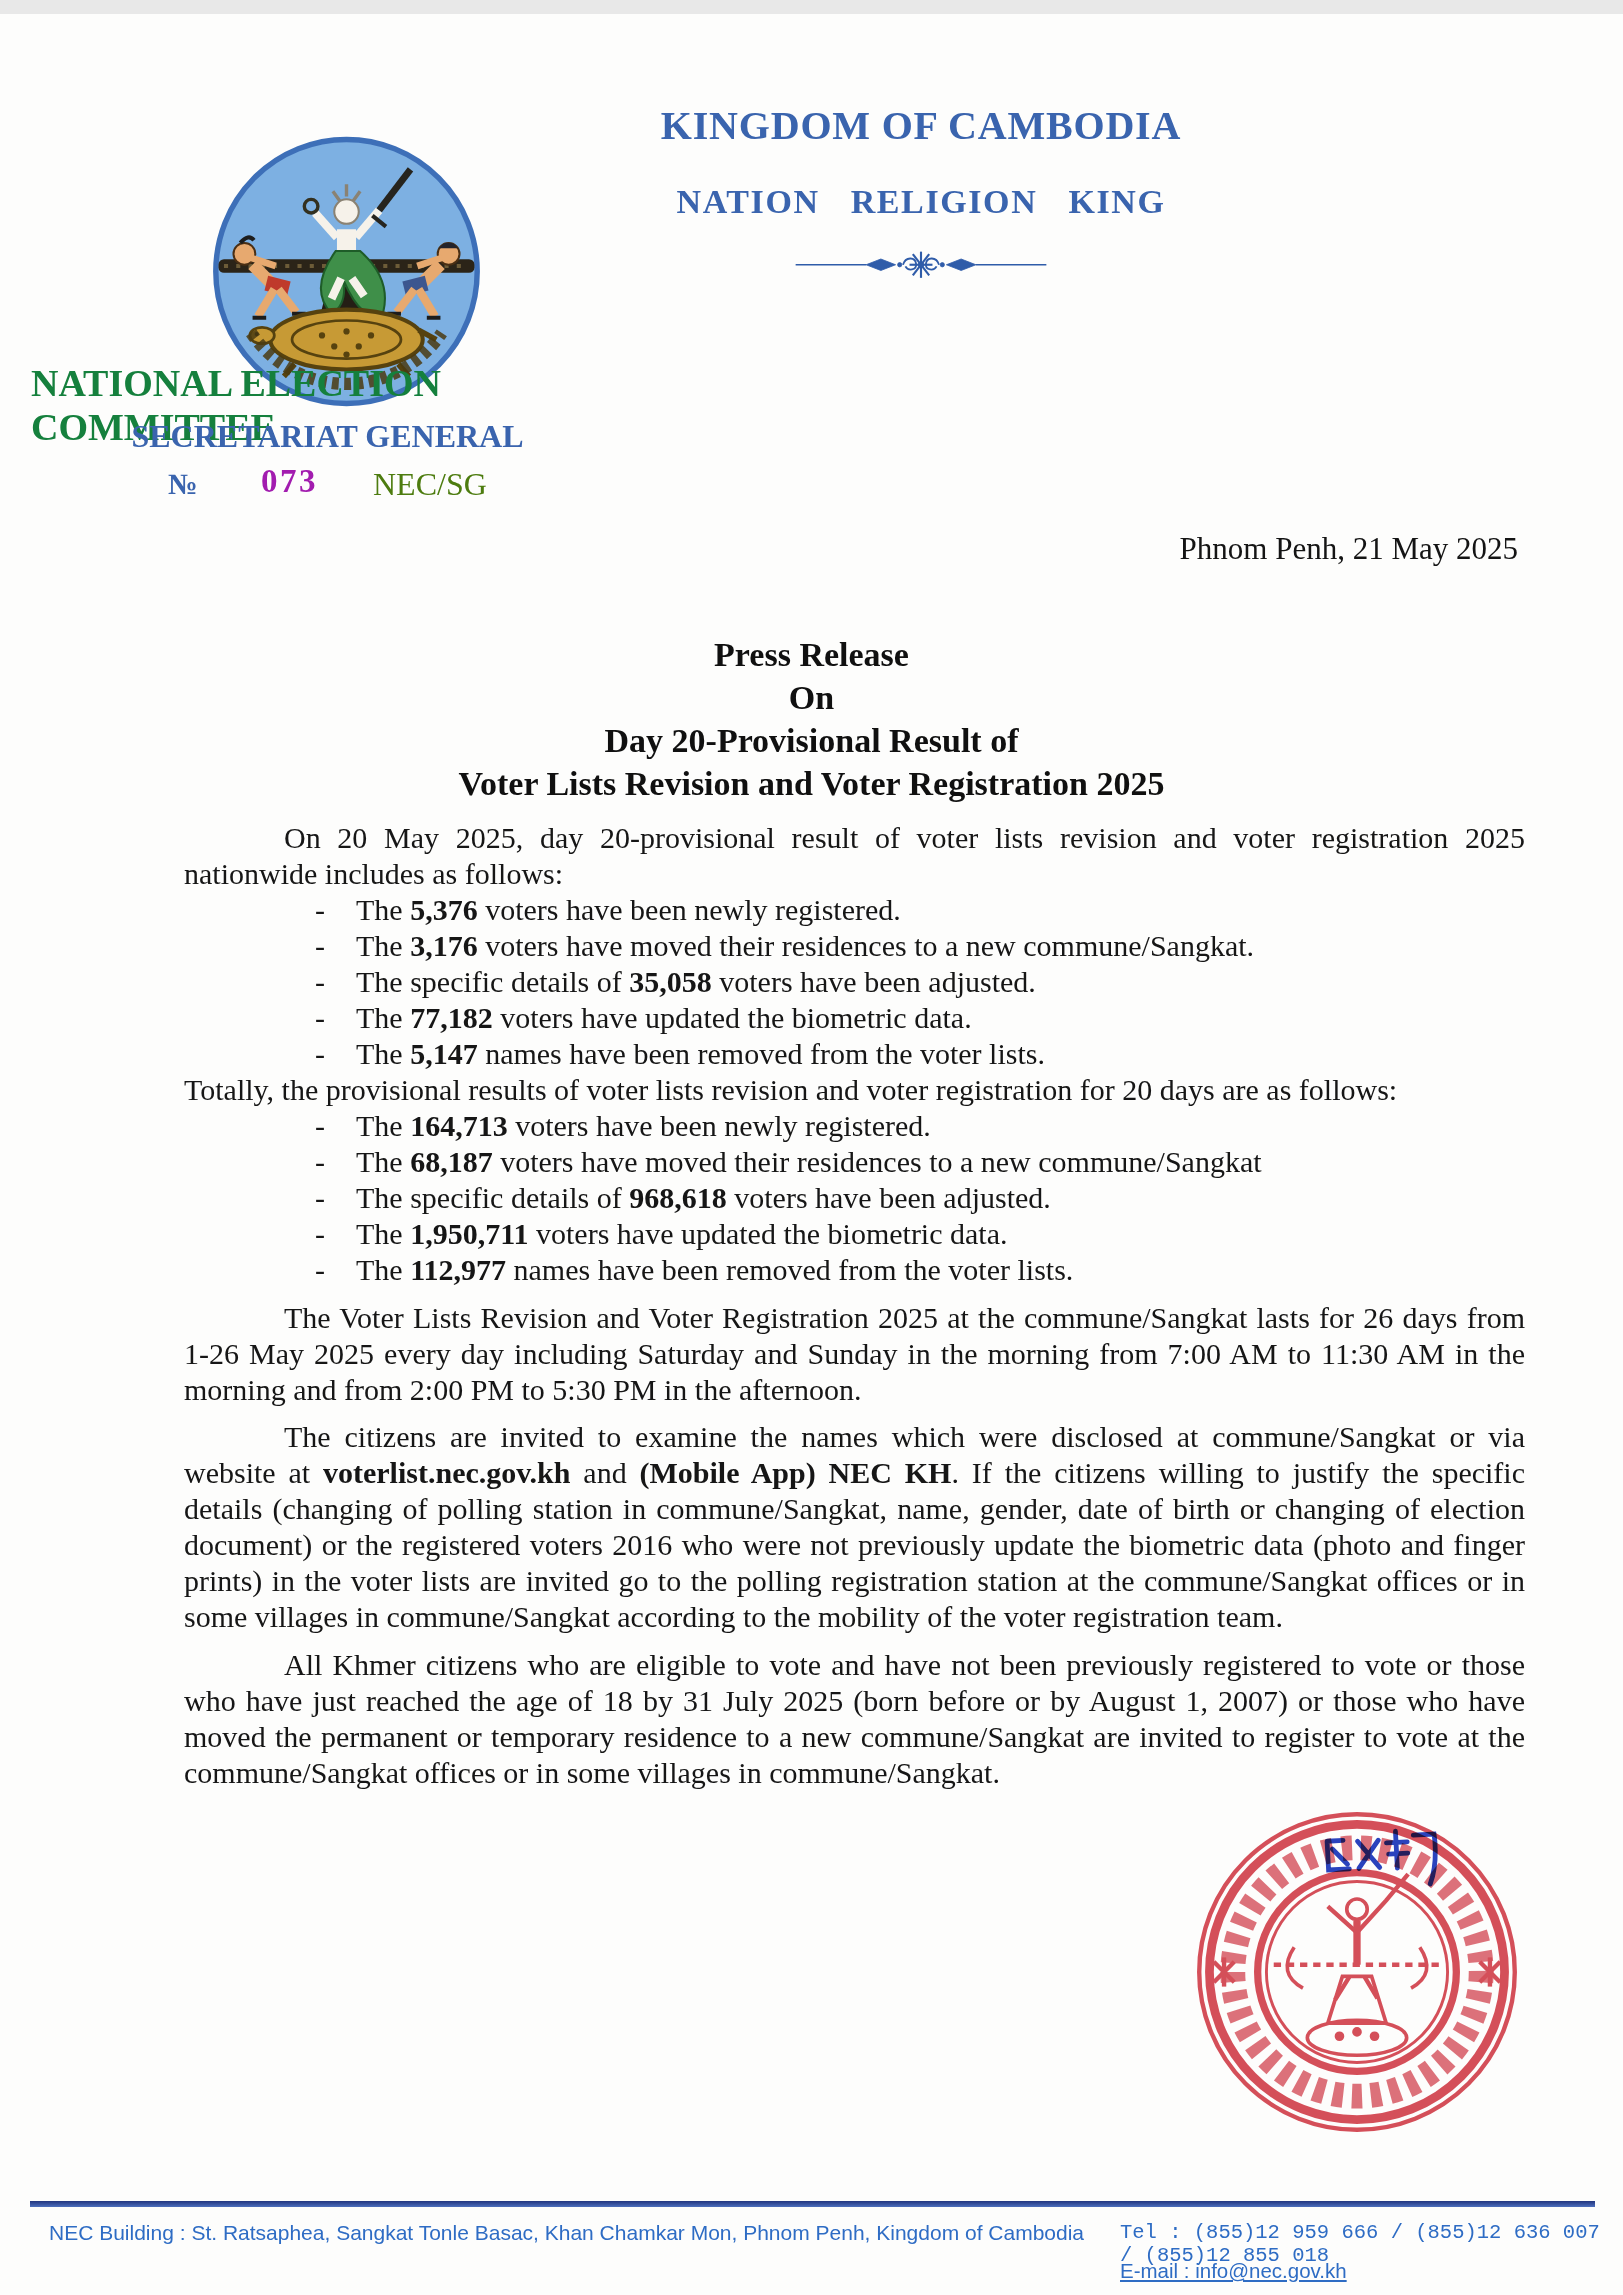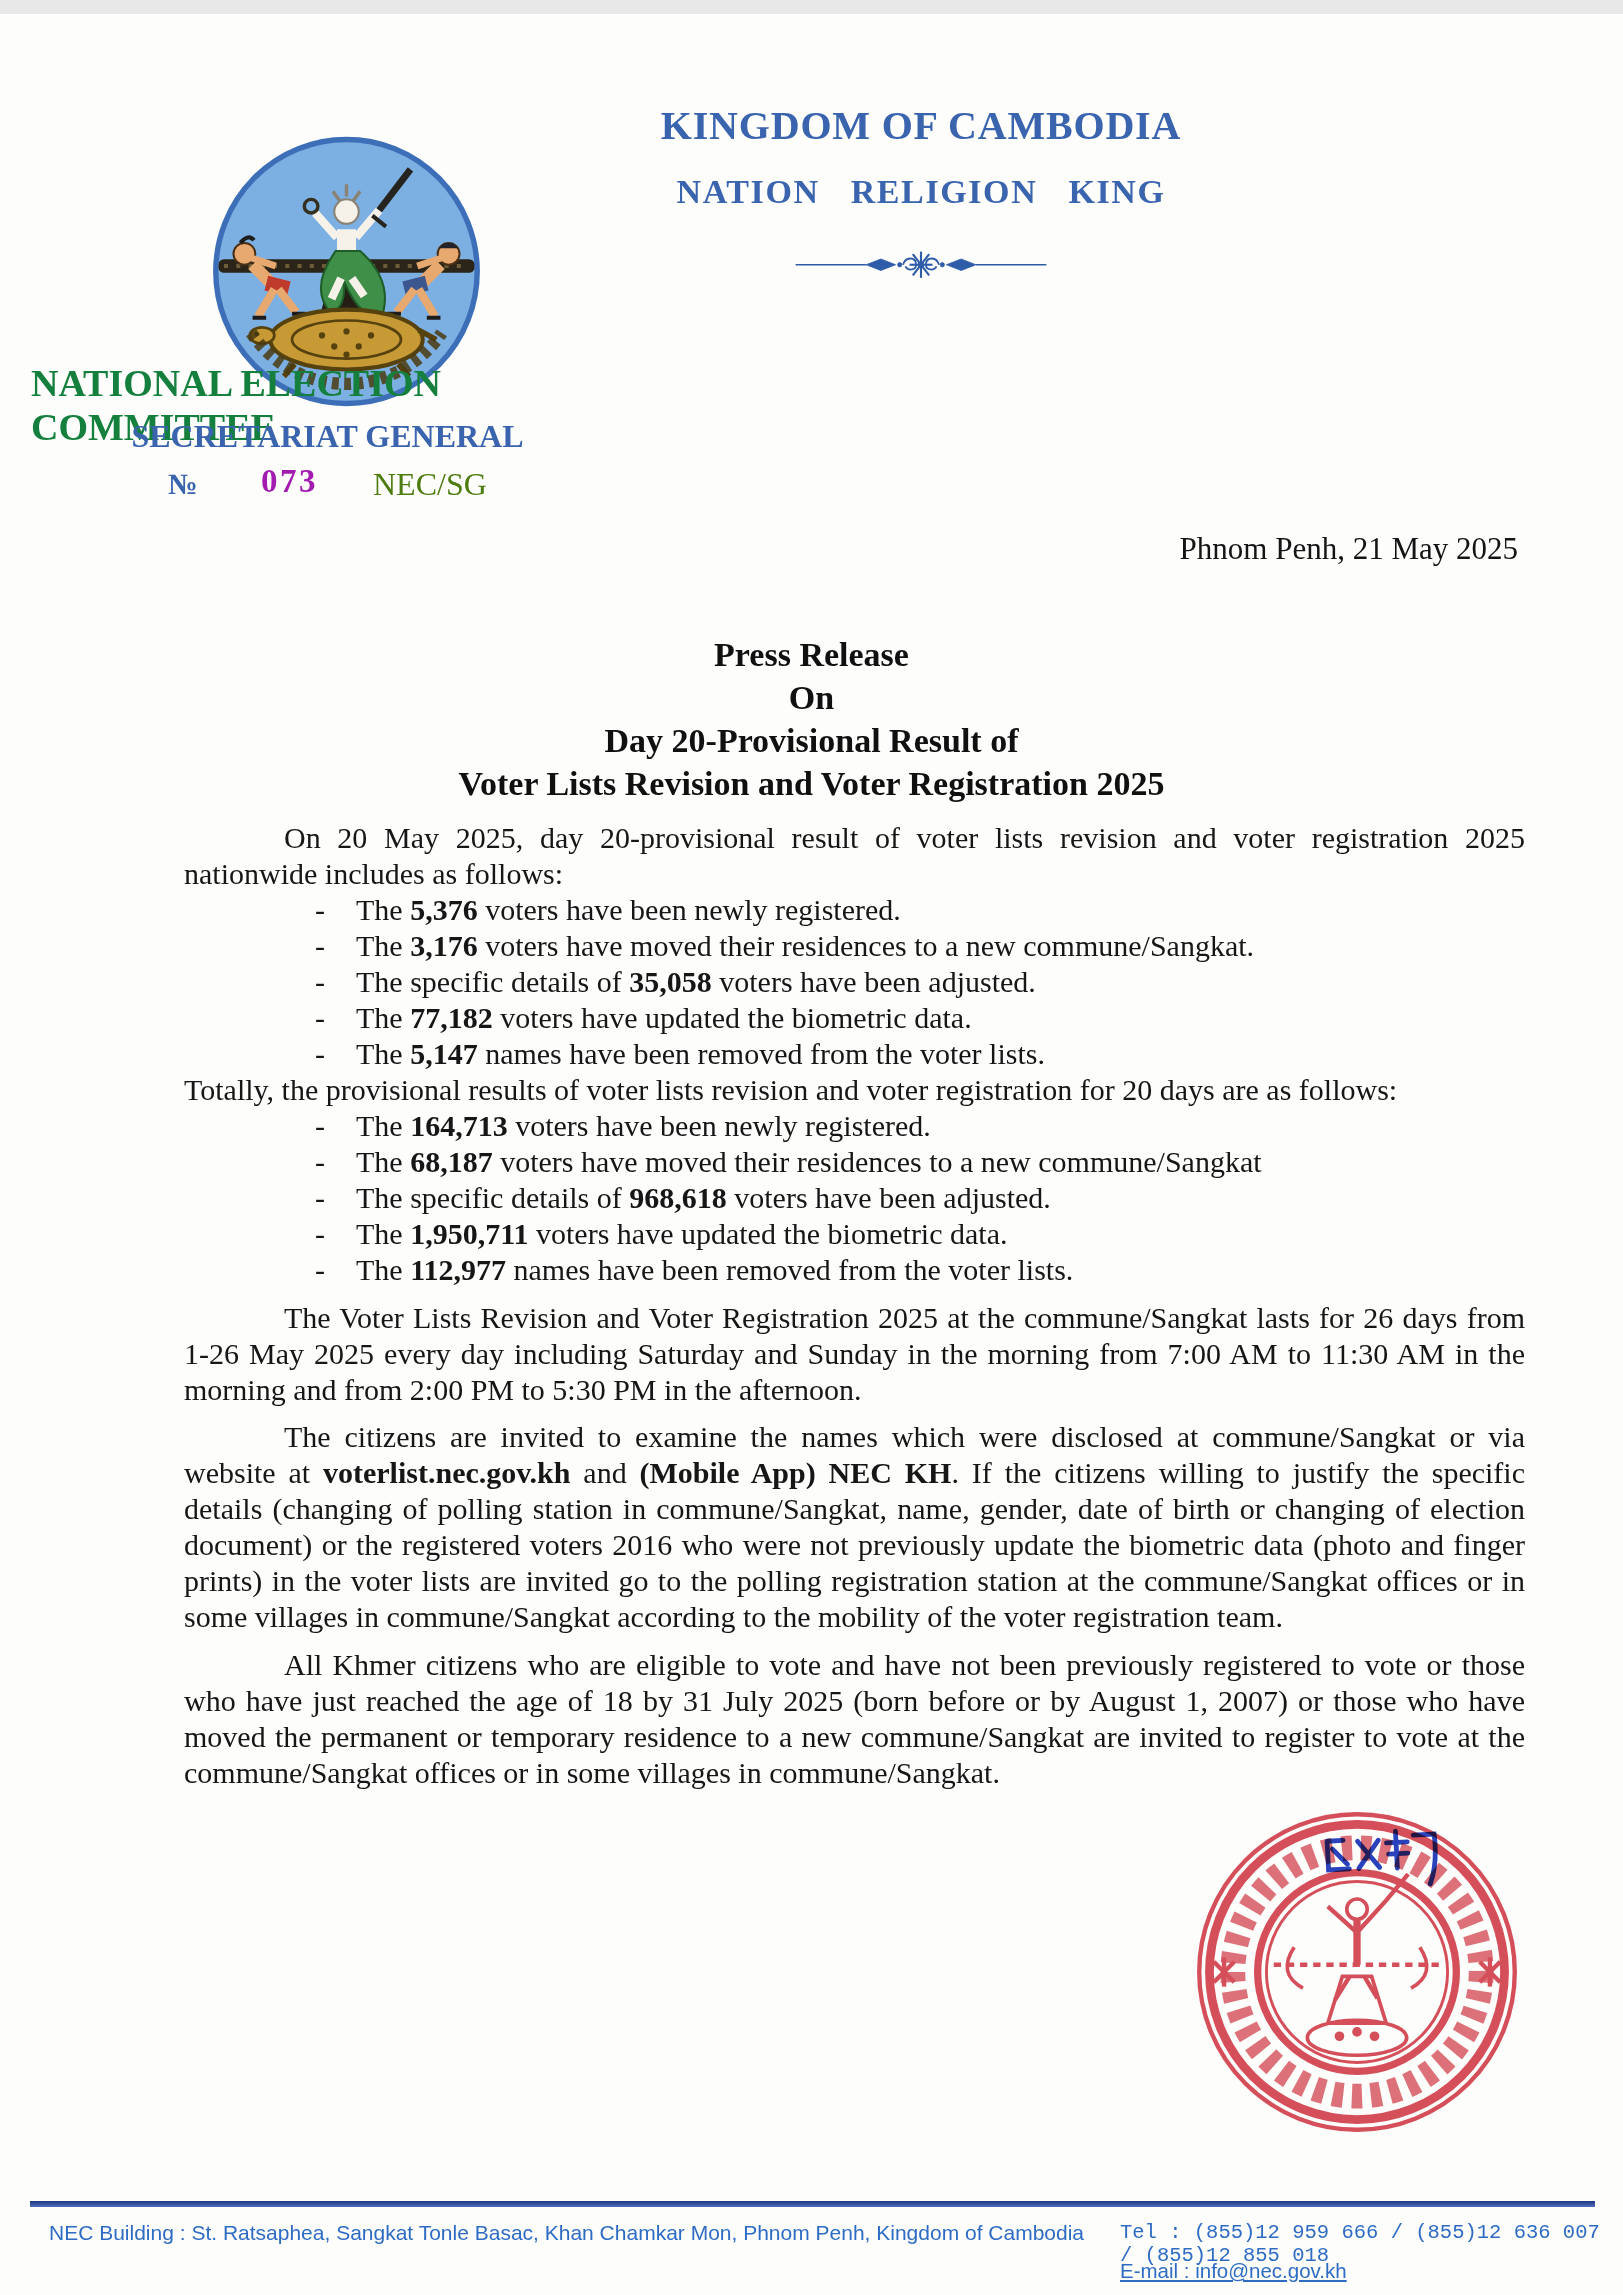--- a/index.html
+++ b/index.html
@@ -5,21 +5,21 @@
   html,body{margin:0;padding:0;background:#e8e8e8;}
   .page{
     position:relative; width:1623px; height:2295px; margin:14px auto;
     background:#fdfdfc; overflow:hidden;
     font-family:"Liberation Serif","DejaVu Serif",serif; color:#161616;
   }
   
   .hdr-right{position:absolute; left:532px; top:0; width:778px; text-align:center;}
   .kingdom{position:absolute; top:88px; left:0; width:100%;
     font-size:40px; font-weight:bold; color:#3a64ae; letter-spacing:0.8px;}
-  .motto{position:absolute; top:159px; left:0; width:100%;
+  .motto{position:absolute; top:169px; left:0; width:100%;
     font-size:34px; font-weight:bold; color:#3a64ae; letter-spacing:1.6px; word-spacing:21px;}
   .divider-wrap{position:absolute; top:236px; left:0; width:100%; text-align:center;}
   .emblem-wrap{position:absolute; left:210px; top:120px; width:273px; height:275px;}
   .committee{position:absolute; left:31px; top:347px; width:593px; 
     font-size:38px; font-weight:bold; color:#15803d;}
   .secretariat{position:absolute; left:31px; top:404px; width:593px; text-align:center;
     font-size:32px; font-weight:bold; color:#3a64ae;}
   .doc-line{position:absolute; left:33px; top:449px; width:589px; height:49px;}
   .numero{position:absolute; left:135px; top:4.9px; font-size:29.5px; color:#3a64ae; font-weight:bold;}
   .doc-number{position:absolute; left:228px; top:0; font-size:33px; color:#a21caf; font-weight:bold; letter-spacing:2.5px;}

